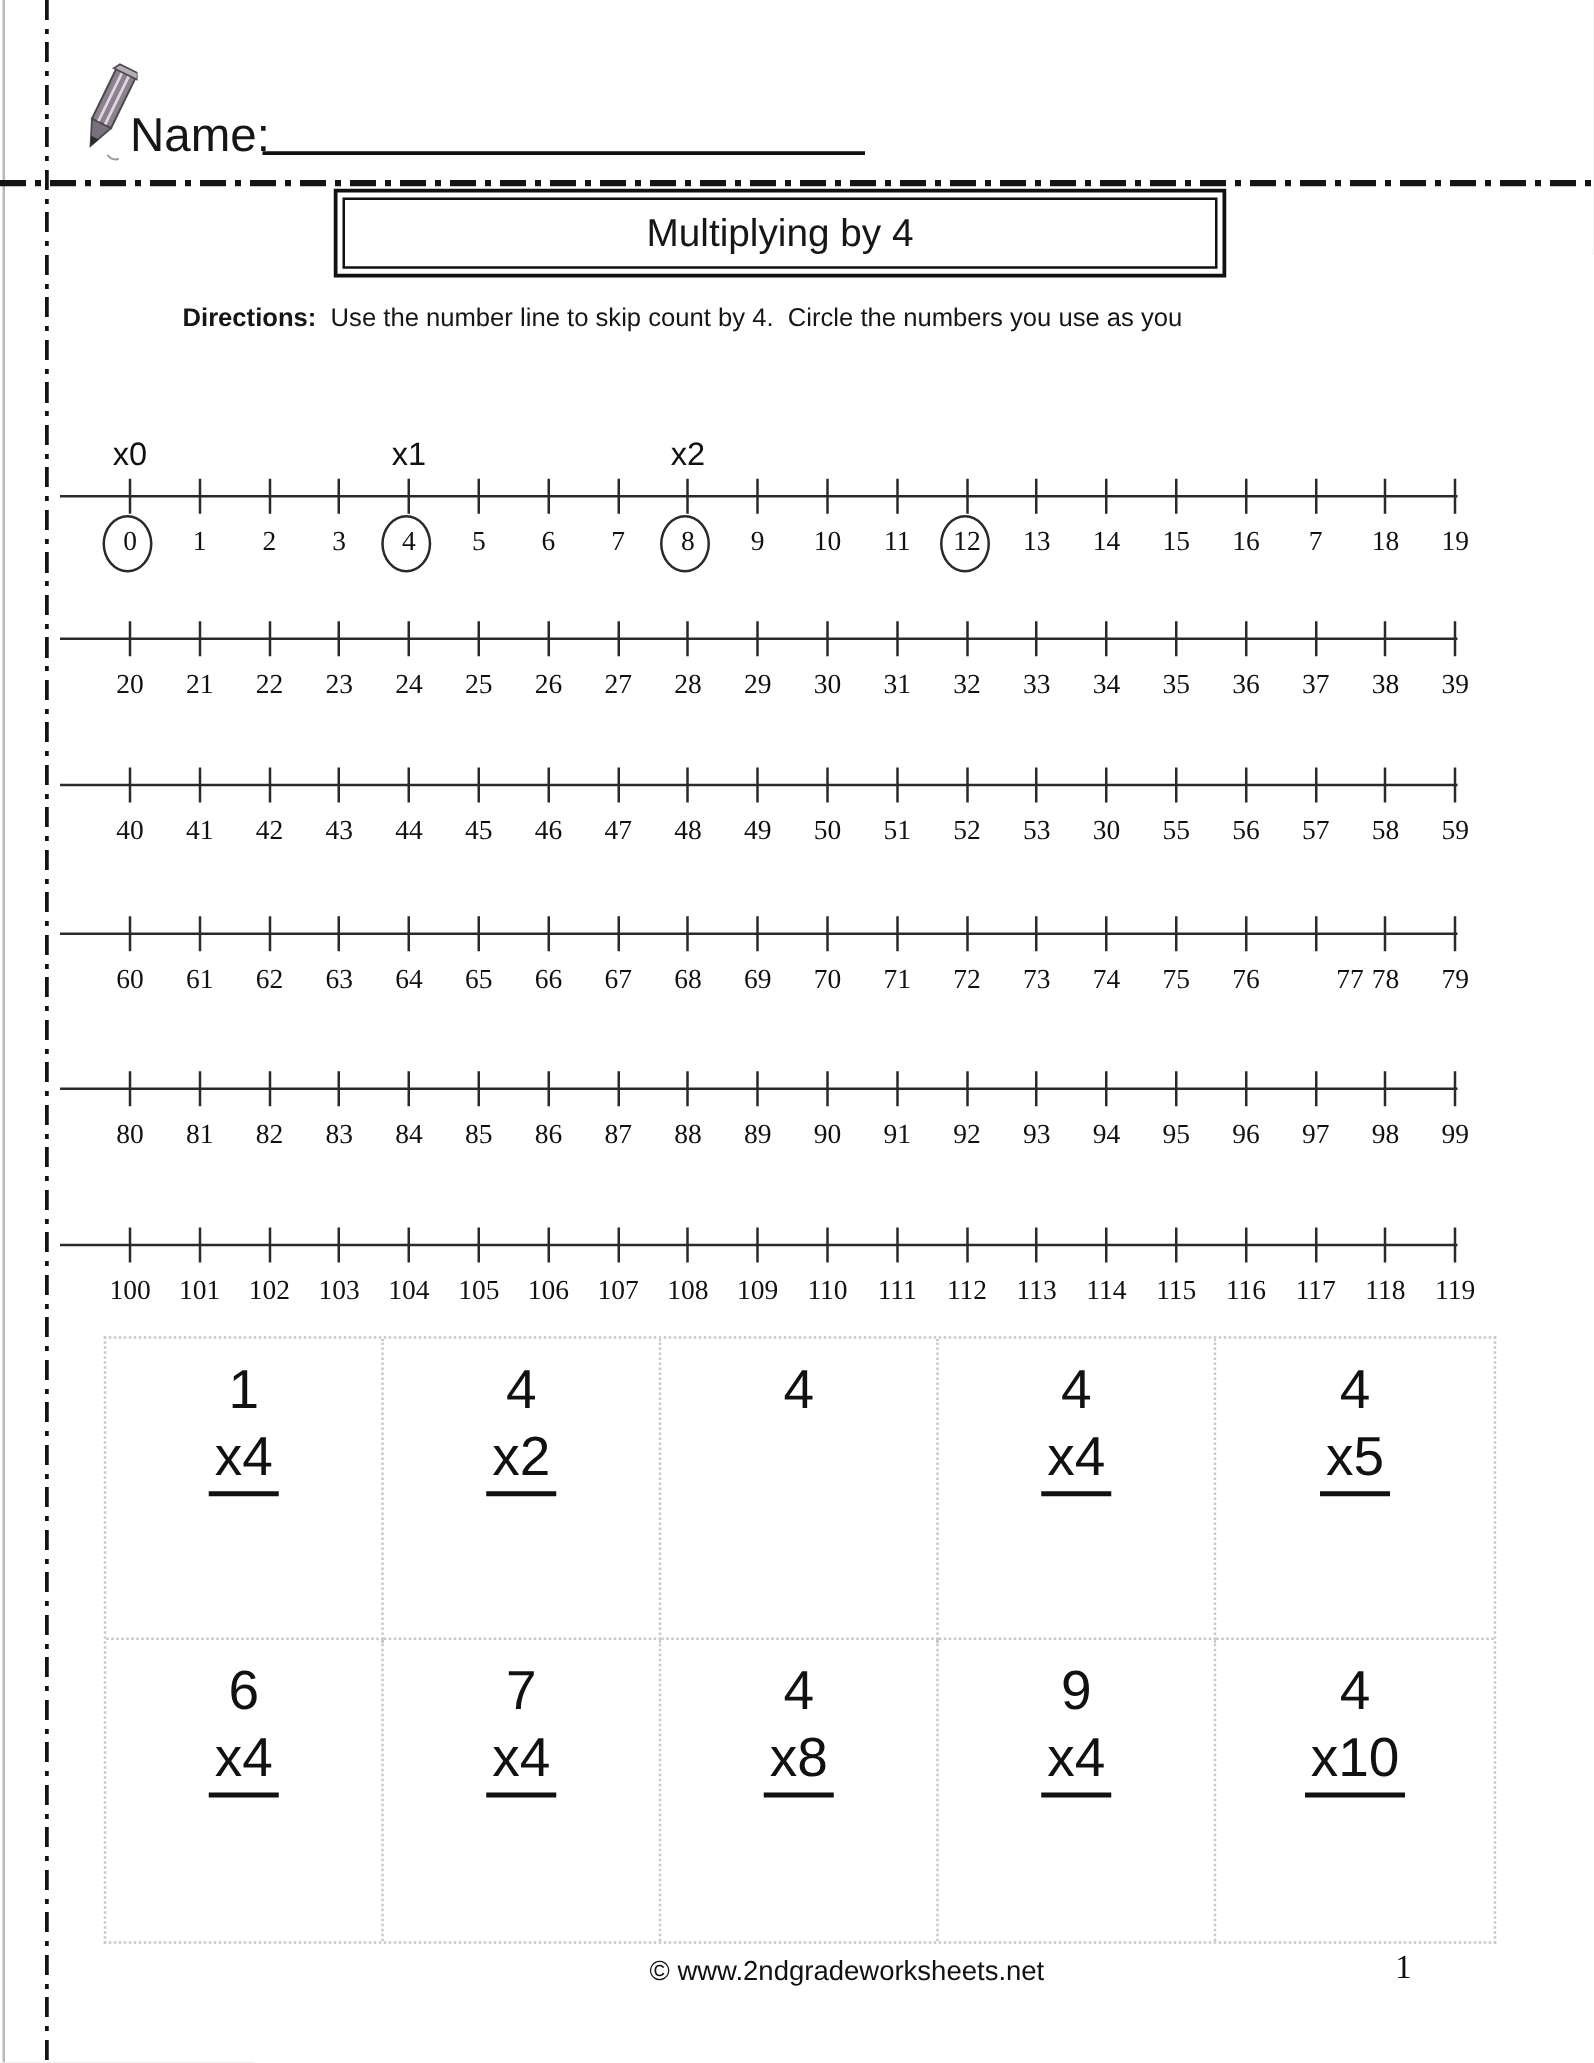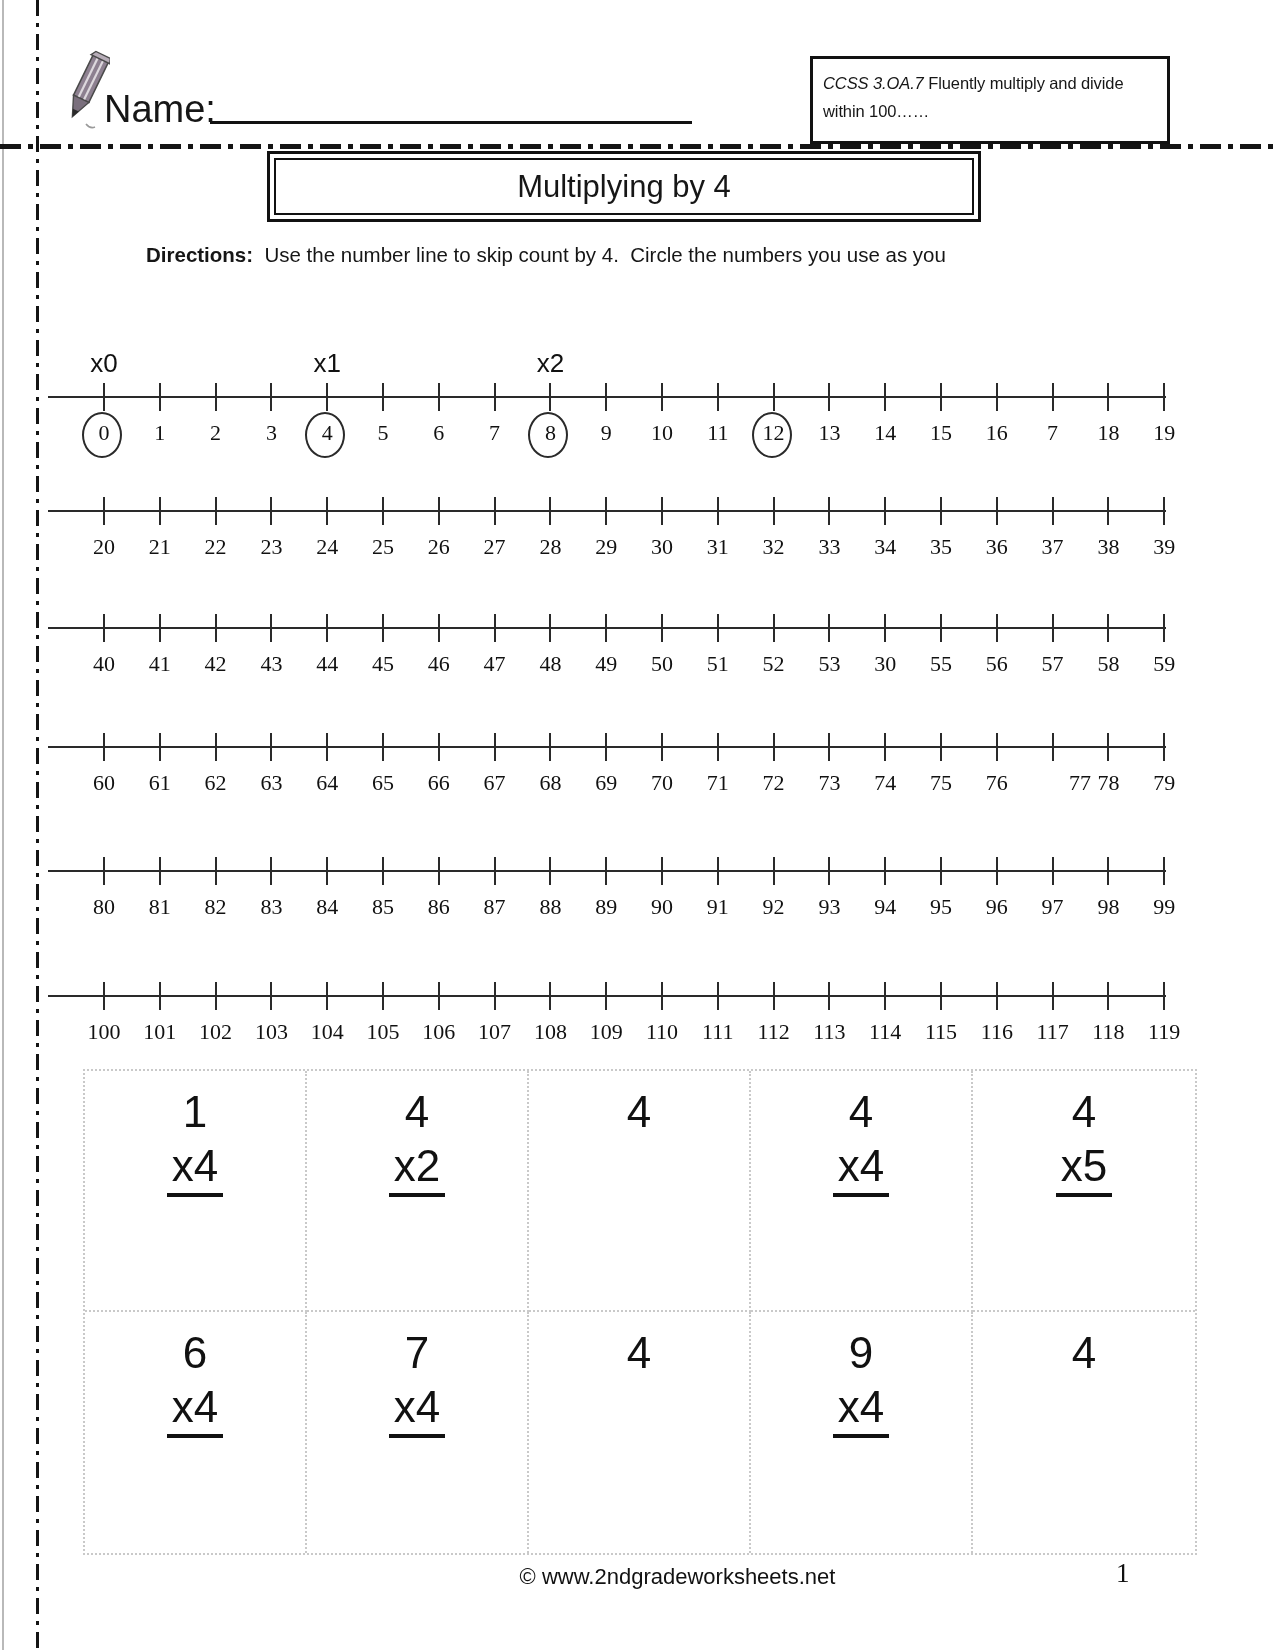--- a/index.html
+++ b/index.html
@@ -98,24 +98,20 @@
       <polygon points="15,52 32,52 23.5,72" fill="#7a6f7d" stroke="#4a4a4a" stroke-width="1.4"></polygon>
       <polygon points="20.5,64.5 27,64.5 23.5,72" fill="#2a2a2a"></polygon>
       <path d="M13,8 L34,8 L32,3 L16,3 Z" fill="#b7adb8" stroke="#4a4a4a" stroke-width="1.4"></path>
     </g>
     <path d="M24,76 q4,5 9,3" fill="none" stroke="#9a9a9a" stroke-width="1.6"></path>
   </svg>
 
   <div class="name-label">Name:</div>
   <div class="name-line"></div>
 
-  <div class="ccss-box">
-    <span class="std">CCSS 3.OA.7</span><span> Fluently multiply and divide</span><br>
-    <span>within 100……</span>
-  </div>
 
   <div class="title-box">
     <div class="title-inner">Multiplying by 4</div>
   </div>
 
   <div class="directions"><b>Directions:</b><span>  Use the number line to skip count by 4.  Circle the numbers you use as you</span><br></div>
 
   <div id="numberlines">
       <div class="numline" style="top: 336px;">
         <div class="nl-rule"></div>
@@ -407,26 +403,28 @@
       <div class="p-cell last-row">
         <div class="p-top">6</div>
         <div class="p-bot-wrap"><span class="p-bot">x4</span></div>
       </div>
       <div class="p-cell last-row">
         <div class="p-top">7</div>
         <div class="p-bot-wrap"><span class="p-bot">x4</span></div>
       </div>
       <div class="p-cell last-row">
         <div class="p-top">4</div>
+        <div class="p-bot-wrap"><span class="p-bot">x8</span></div>
       </div>
       <div class="p-cell last-row">
         <div class="p-top">9</div>
         <div class="p-bot-wrap"><span class="p-bot">x4</span></div>
       </div>
       <div class="p-cell last-col last-row">
         <div class="p-top">4</div>
+        <div class="p-bot-wrap"><span class="p-bot">x10</span></div>
       </div>
     </div>
 
   <div class="footer">© www.2ndgradeworksheets.net</div>
   <div class="pagenum">1</div>
 
 </div>
 
 </body></html>

